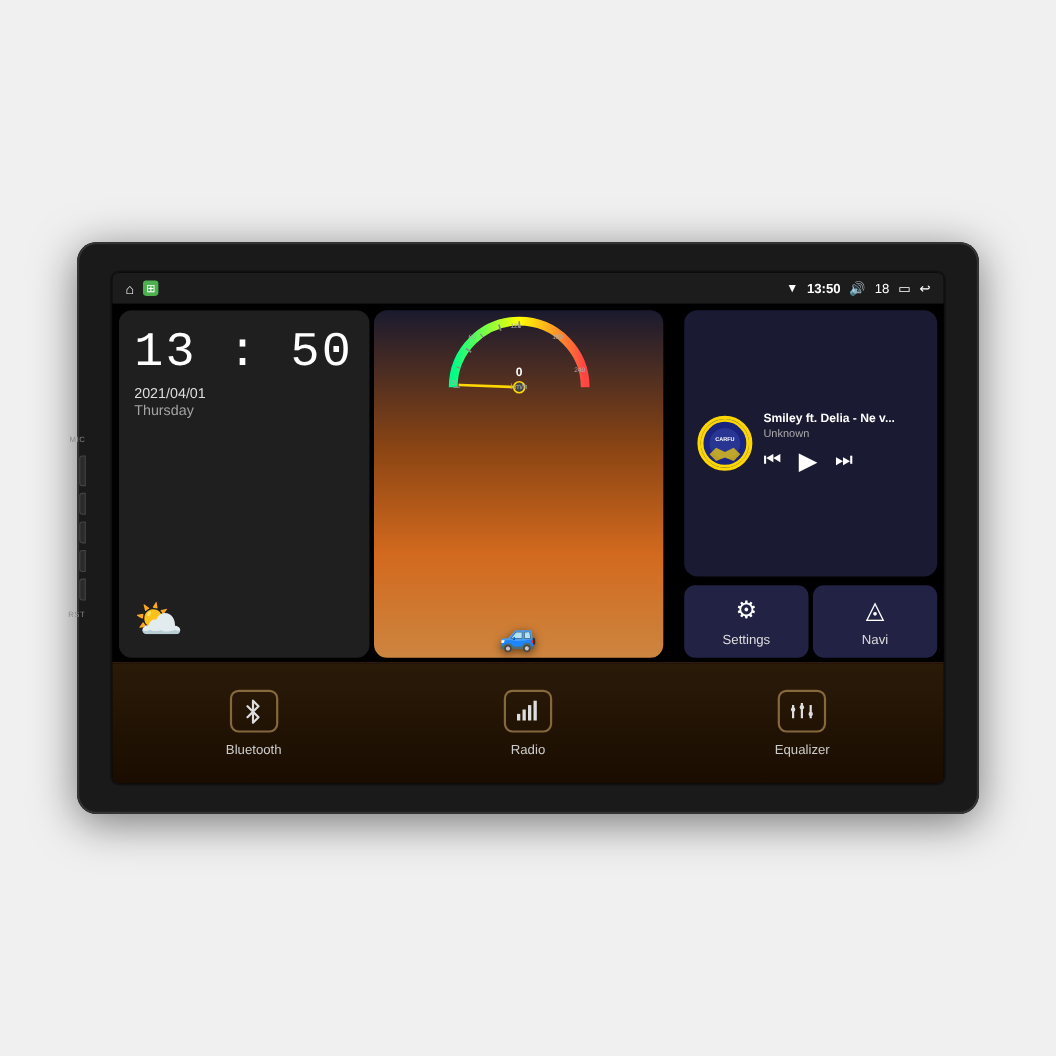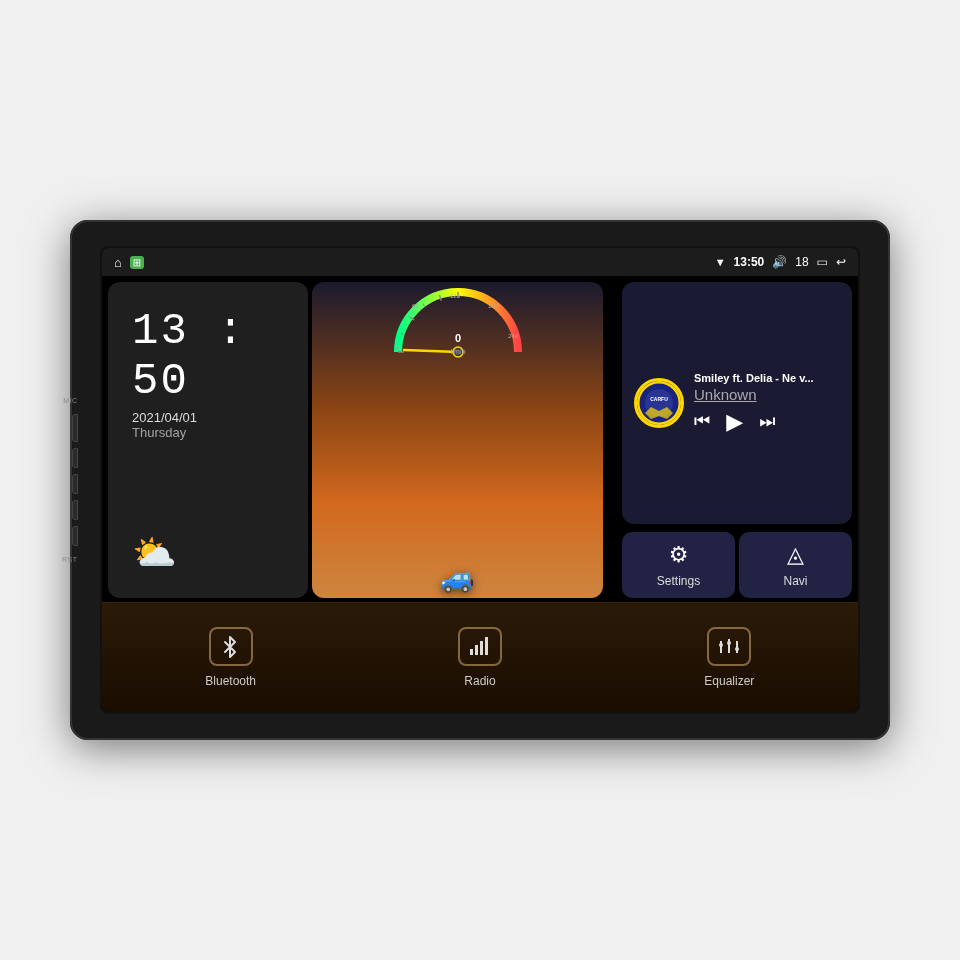--- a/index.html
+++ b/index.html
@@ -99,24 +99,24 @@
     
     .widgets-row {
       display: flex;
       flex: 1;
       gap: 4px;
       padding: 6px 6px 4px 6px;
     }
 
     
     .clock-widget {
-      width: 200px;
+      width: 228px;
       background: rgba(255,255,255,0.12);
       border-radius: 12px;
-      padding: 24px;
+      padding: 14px;
       display: flex;
       flex-direction: column;
       justify-content: space-between;
       backdrop-filter: blur(4px);
       flex-shrink: 0;
     }
     .clock-time {
       color: #fff;
       font-size: 44px;
       font-weight: 300;
@@ -205,23 +205,22 @@
     .music-title {
       color: #fff;
       font-size: 11px;
       font-weight: bold;
       white-space: nowrap;
       overflow: hidden;
       text-overflow: ellipsis;
     }
     .music-artist {
       color: #aaa;
-      font-size: 15px;
+      font-size: 10px;
       margin-top: 2px;
-      text-decoration: underline;
     }
     .music-controls {
       display: flex;
       align-items: center;
       gap: 16px;
       margin-top: 6px;
     }
     .ctrl-btn {
       color: #fff;
       font-size: 18px;

